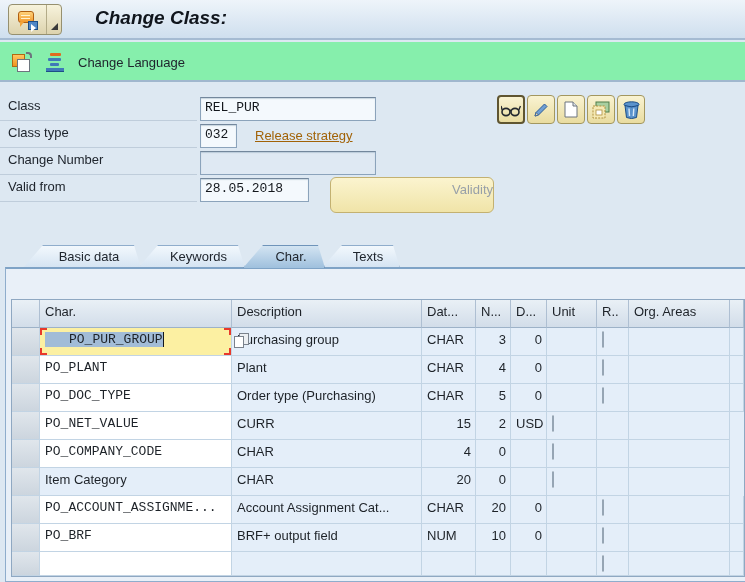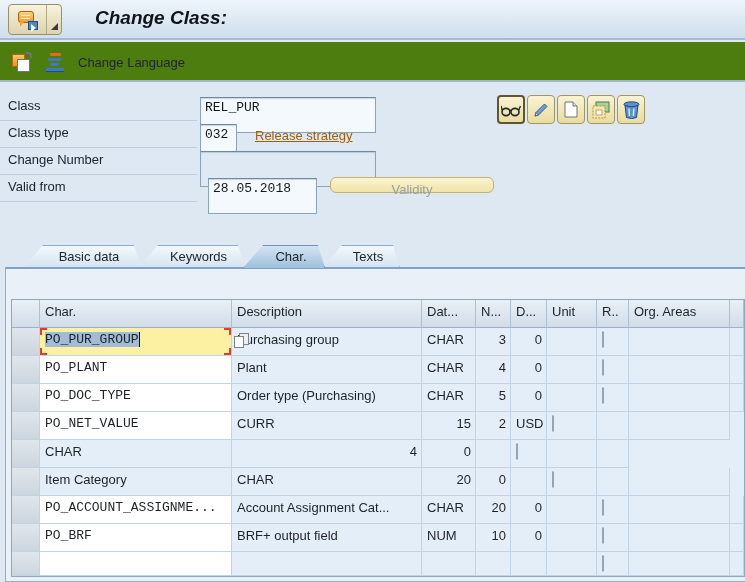--- a/index.html
+++ b/index.html
@@ -26,55 +26,55 @@
   .chat-icon .tail { position:absolute; left:2px; top:12px;
     border-left:4px solid #f2a43a; border-bottom:5px solid transparent; }
   .chat-icon .win { position:absolute; right:0; bottom:0; width:10px; height:9px;
     background:#4f87c6; border:1px solid #1d4e86; }
   .chat-icon .win::after { content:""; position:absolute; left:2px; top:2px;
     border-top:4px solid transparent; border-bottom:4px solid transparent; border-left:5px solid #ffffff; }
   .page-title { position:absolute; left:95px; top:7px; font-size:19px; font-weight:bold; font-style:italic; color:#10151c; }
 
   
   .toolbar { position:absolute; left:0; top:42px; width:745px; height:40px;
-    background:#4d7c0f; border-bottom:2px solid #a0b7ce; }
+    background:#86efac; border-bottom:2px solid #a0b7ce; }
   .tb-icon { position:absolute; top:10px; width:22px; height:22px; }
   .icon-transport { left:12px; }
   .icon-transport .back { position:absolute; left:0; top:2px; width:13px; height:13px;
     background:linear-gradient(#ffc661,#f0941e); border:1px solid #b06a12; }
   .icon-transport .front { position:absolute; left:5px; top:7px; width:13px; height:13px;
     background:#ffffff; border:1px solid #6d757e; }
   .icon-transport .hook { position:absolute; left:14px; top:0; width:6px; height:6px;
     border-top:2px solid #6d757e; border-right:2px solid #6d757e; border-top-right-radius:4px; }
   .icon-language { left:44px; }
   .icon-language i { position:absolute; display:block; height:3px; border-radius:1px; }
   .icon-language .l1 { left:6px; top:1px; width:11px; background:#e06a1f; }
   .icon-language .l2 { left:4px; top:6px; width:13px; background:#3f7ab8; }
   .icon-language .l3 { left:6px; top:11px; width:9px; background:#3f7ab8; }
   .icon-language .l4 { left:2px; top:16px; width:18px; height:4px; background:#3f7ab8; border-radius:0; border-bottom:1px solid #1d4e86; }
   .tb-label { position:absolute; left:78px; top:13px; color:#20262e; }
 
   
   .field-label { position:absolute; left:0; width:197px; height:26px; padding-left:8px;
     border-bottom:1px solid #bfcddb; color:#20262e; line-height:22px; }
-  .field-input { position:absolute; height:36px; background:#f4f9fd;
+  .field-input { position:absolute; height:24px; background:#f4f9fd;
     border:1px solid #8ba3bb; border-top-color:#73879c; box-shadow:inset 0 1px 1px rgba(120,145,170,.35);
     font-family:"Liberation Mono", monospace; font-size:13px; color:#14181d;
     padding:1px 4px 8px 4px; line-height:18px; white-space:pre; }
   .field-input.empty { background:#dfe9f3; }
   .inline-text { position:absolute; color:#a16207;text-decoration:underline; }
 
   
   .action-btn { position:absolute; top:95px; width:28px; height:29px; border-radius:4px;
     background:linear-gradient(#f9f3d2,#e9dca0); border:1px solid #a3975f;
     display:flex; align-items:center; justify-content:center; }
   .action-btn.active { border:2px solid #5f5531; }
-  .validity-btn { position:absolute; left:330px; top:177px; width:164px; height:16px;
+  .validity-btn { position:absolute; left:330px; top:177px; width:164px; height:36px;
     background:linear-gradient(#fbf4cf,#f0e4a8); border:1px solid #c3b171; border-radius:6px;
-    color:#98a0a8; text-align:center; line-height:24px; }
+    color:#98a0a8; text-align:right; line-height:24px; }
 
   
   .tab { position:absolute; top:245px; height:23px; line-height:22px; text-align:center;
     background:linear-gradient(#f2f8fd,#d4e3f2); border:1px solid #8fadcc; border-bottom:none;
     clip-path:polygon(20px 0, calc(100% - 7px) 0, 100% 100%, 0 100%);
     padding:0 10px 0 24px; color:#20262e; }
   .tab.active { background:linear-gradient(#d3e4f2,#9fc0dd); font-weight:normal; z-index:3;
     border-color:#6f94ba; }
 
   
@@ -96,21 +96,21 @@
   .cell-num, .cell-dec { text-align:right; padding-right:7px; }
   .empty-row > div { height:24px; }
   .empty-row .cell-char { background:#ffffff; }
 
   .checkbox { width:13px; height:13px; margin:1px auto 0 auto; background:#f2f7fb;
     border:1px solid #96a5b4; border-radius:3px; }
 
   
   .t-row.selected .cell-char { background:#fcf0a2; }
   .char-text { display:inline-block; }
-  .t-row.selected .char-text { background:#a2bcd7; border-right:1.5px solid #14181d; }
+  .t-row.selected .char-text { background:#a2bcd7; border-right:1.5px solid #14181d;padding-left:24px; }
   .sel-markers { display:none; }
   .t-row.selected .sel-markers { display:block; }
   .sel-markers i { position:absolute; width:7px; height:7px; }
   .sel-markers .tl { left:0; top:0; border-left:2px solid #e8392b; border-top:2px solid #e8392b; }
   .sel-markers .tr { right:0; top:0; border-right:2px solid #e8392b; border-top:2px solid #e8392b; }
   .sel-markers .bl { left:0; bottom:0; border-left:2px solid #e8392b; border-bottom:2px solid #e8392b; }
   .sel-markers .br { right:0; bottom:0; border-right:2px solid #e8392b; border-bottom:2px solid #e8392b; }
 
   
   .drag-copy-icon { display:none; position:absolute; left:2px; top:5px; width:17px; height:17px; }
@@ -154,21 +154,21 @@
 
   <div class="field-label" style="top:122px;">Class type</div>
   <div class="field-label" style="top:95px;">Class</div>
   <div class="field-label" style="top:149px;">Change Number</div>
   <div class="field-label" style="top:176px;">Valid from</div>
 
   <div class="field-input" style="left:200px; top:97px;  width:176px;">REL_PUR</div>
   <div class="field-input" style="left:200px; top:124px; width:37px;">032</div>
   <div class="inline-text" style="left:255px; top:128px;">Release strategy</div>
   <div class="field-input empty" style="left:200px; top:151px; width:176px;"></div>
-  <div class="field-input" style="left:208px; top:178px; width:109px;">28.05.2018</div>
+  <div class="field-input" style="left:200px; top:178px; width:109px;">28.05.2018</div>
   <div class="validity-btn">Validity</div>
 
   <div class="action-btn active" style="left:497px;">
     <svg width="20" height="14" viewBox="0 0 20 14">
       <ellipse cx="5" cy="9" rx="4" ry="3.6" fill="none" stroke="#23282e" stroke-width="1.6"></ellipse>
       <ellipse cx="14" cy="9" rx="4" ry="3.6" fill="none" stroke="#23282e" stroke-width="1.6"></ellipse>
       <path d="M9 8 Q9.5 6.5 10 8 M1.2 7 L0 3 M17.8 7 L19.5 3" fill="none" stroke="#23282e" stroke-width="1.4"></path>
     </svg>
   </div>
   <div class="action-btn" style="left:527px;">
@@ -294,20 +294,24 @@
       <div class="cell-num">15</div>
       <div class="cell-dec">2</div>
       <div class="cell-unit">USD</div>
       <div class="cell-r"><span class="checkbox"></span></div>
       <div class="cell-org"></div>
       <div class="cell-sliver"></div>
     </div>
 
     <div class="t-row">
       <div class="cell-selector"></div>
+      <div class="cell-char">
+        <span class="char-text">PO_COMPANY_CODE</span>
+        
+      </div>
       <div class="cell-dtype">CHAR</div>
       <div class="cell-num">4</div>
       <div class="cell-dec">0</div>
       <div class="cell-unit"></div>
       <div class="cell-r"><span class="checkbox"></span></div>
       <div class="cell-org"></div>
       <div class="cell-sliver"></div>
     </div>
 
     <div class="t-row">

